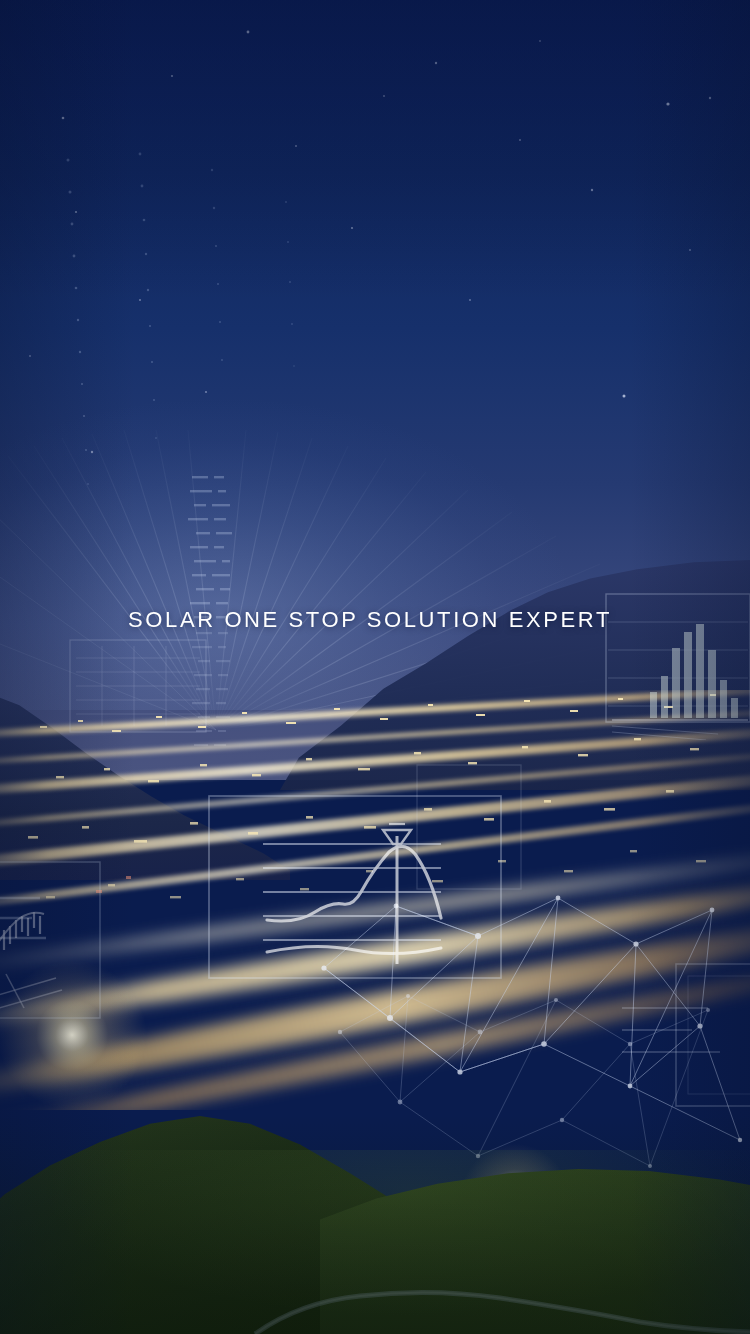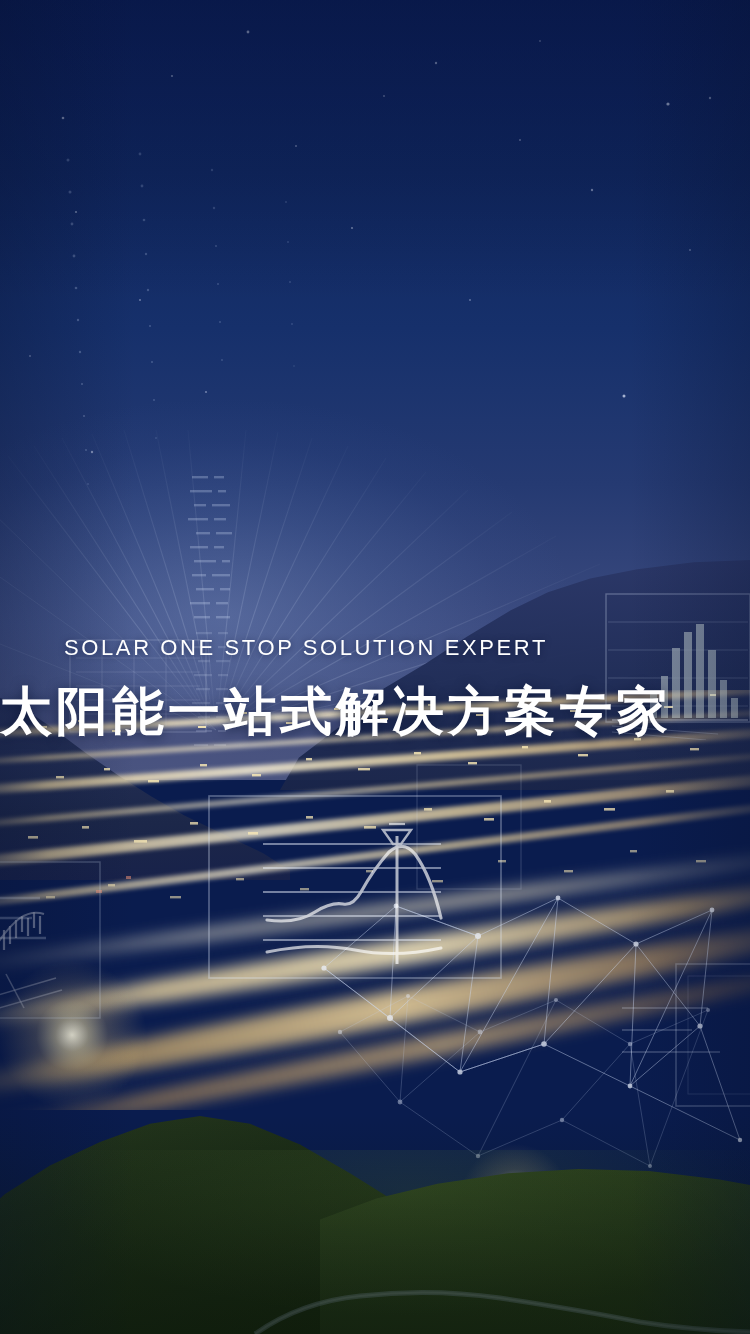--- a/index.html
+++ b/index.html
@@ -131,21 +131,21 @@
   .hud-left{left:-22px;top:858px;width:128px;height:170px;opacity:.55;}
   .hud-grid{left:68px;top:638px;width:140px;height:96px;opacity:.33;}
   .hud-frame-r{left:672px;top:960px;width:120px;height:150px;opacity:.42;}
   .hud-frame-m{left:414px;top:762px;width:110px;height:130px;opacity:.30;}
   .hud-small-l{left:-12px;top:884px;width:104px;height:72px;opacity:.38;}
   .hud-dash-r{left:616px;top:996px;width:140px;height:70px;opacity:.35;}
 
   
   .textblock{
     position:absolute;left:0;top:604px;width:612px;
-    text-align:center;z-index:40;margin-top:28px;
+    text-align:right;z-index:40;
   }
   .eyebrow{
     margin:0;
     font-size:22px;
     font-weight:400;
     letter-spacing:2.6px;
     color:#ffffff;
     line-height:32px;
     text-shadow:0 1px 6px rgba(5,15,45,.55);
     white-space:nowrap;
@@ -598,16 +598,15 @@
     <path d="M255 104 Q300 72 360 66 Q430 58 500 68 Q580 80 640 92 Q690 100 750 102" fill="none" stroke="#8ea0bc" stroke-opacity=".55" stroke-width="5"></path>
     <path d="M255 104 Q300 72 360 66 Q430 58 500 68 Q580 80 640 92 Q690 100 750 102" fill="none" stroke="#cdd8ea" stroke-opacity=".28" stroke-width="2"></path>
   </svg>
 
   <div class="vig-top"></div>
   <div class="vig-sides"></div>
   <div class="vig-bottom"></div>
 
   <div class="textblock">
     <p class="eyebrow">SOLAR ONE STOP SOLUTION EXPERT</p>
-    <h1 class="headline">太阳能一站式解决方案专家</h1>
   </div>
 
 </div>
 
 </body></html>

